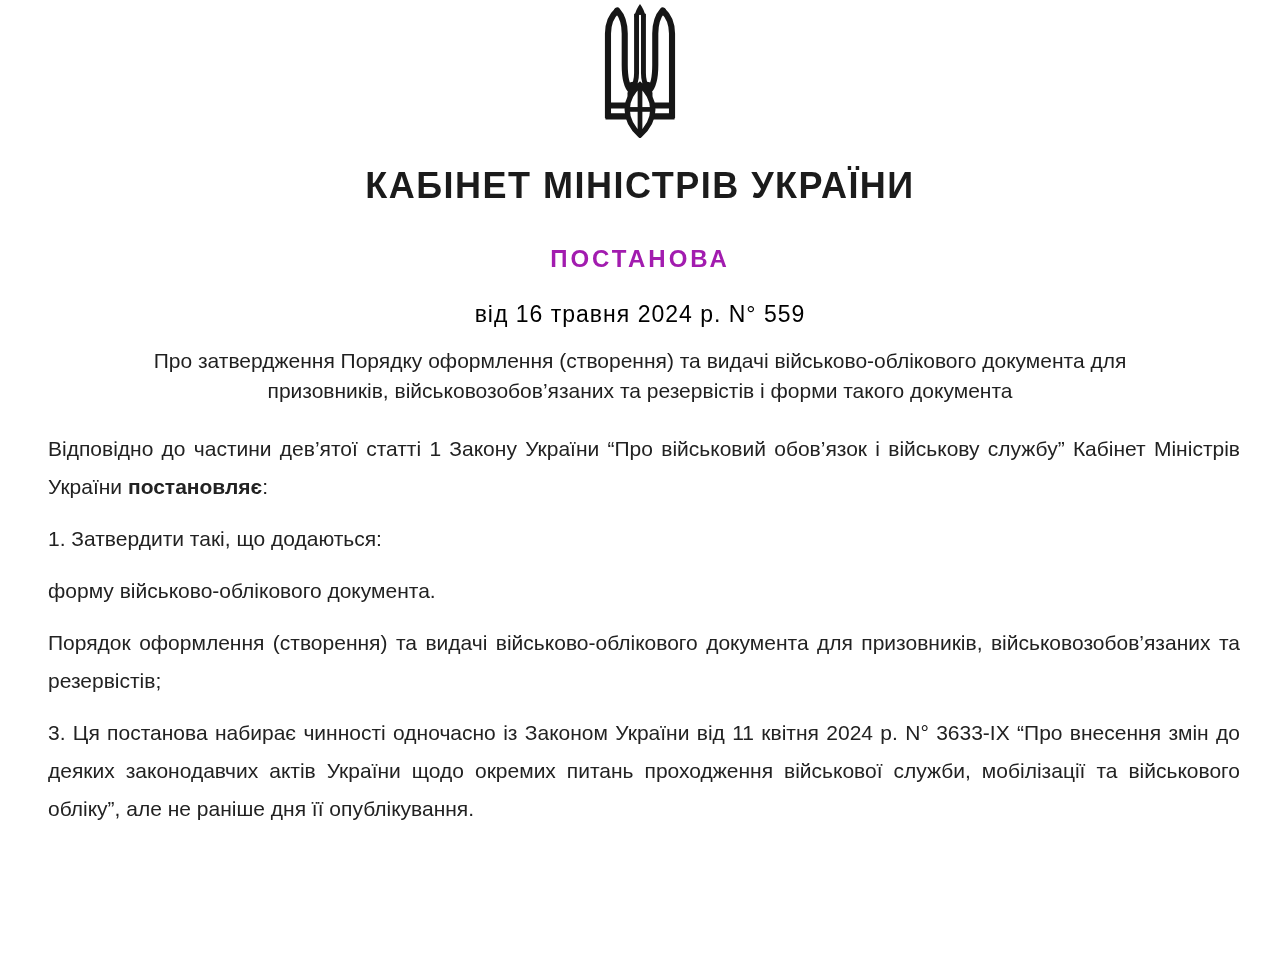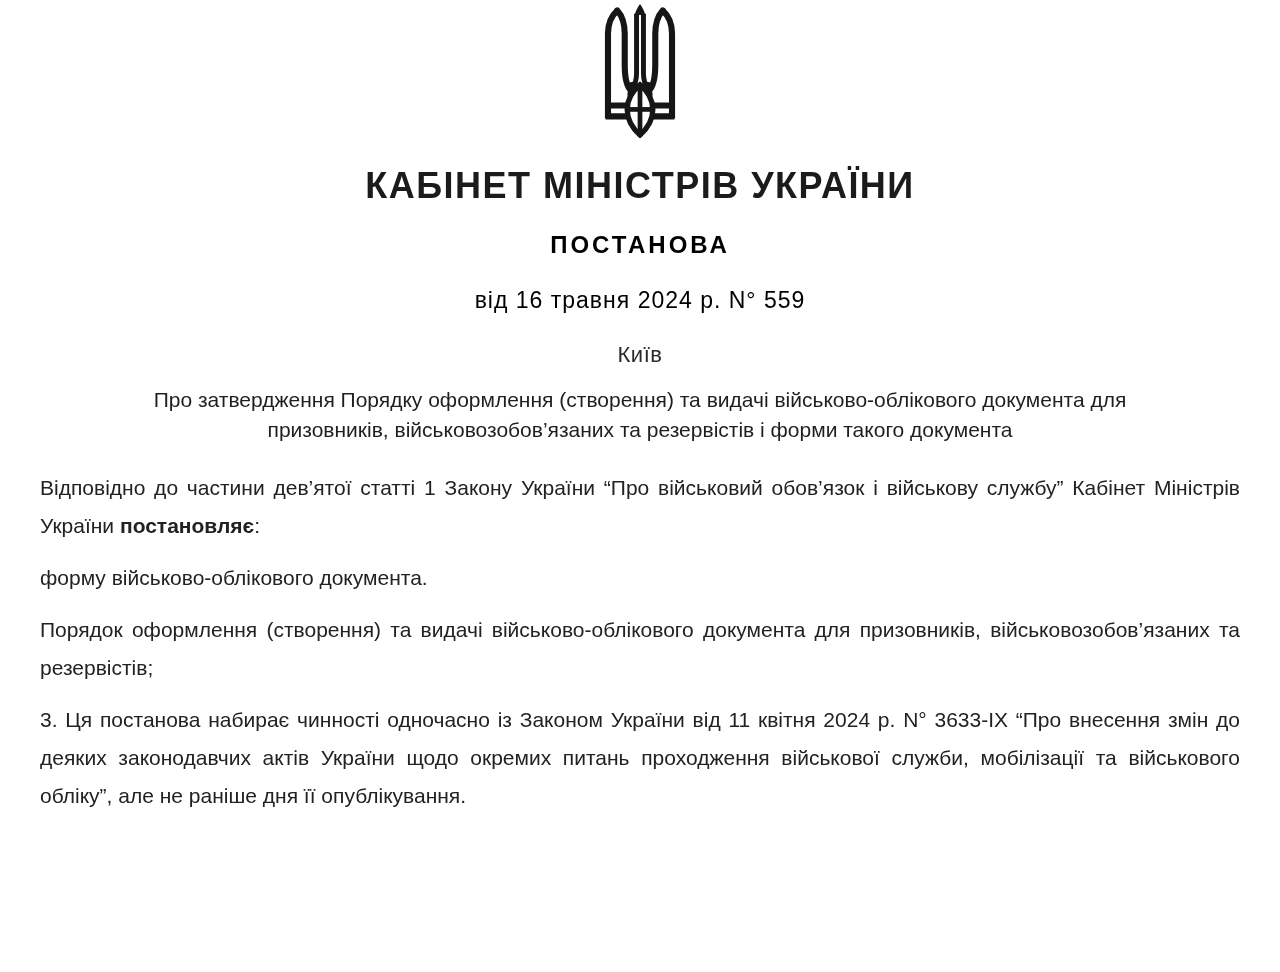--- a/index.html
+++ b/index.html
@@ -29,27 +29,27 @@
   .org-name {
     margin-top: 22px;
     text-align: center;
     font-size: 36px;
     line-height: 1.2;
     font-weight: 700;
     letter-spacing: 1.5px;
     color: #1b1b1b;
   }
   .doc-type {
-    margin-top: 24px;
+    margin-top: 38px;
     text-align: center;
     font-size: 24px;
     line-height: 1.2;
     font-weight: 700;
     letter-spacing: 3px;
-    color: #000000;
+    color: #a21caf;
   }
   .date-line {
     margin-top: 27px;
     text-align: center;
     font-size: 23px;
     line-height: 1.2;
     letter-spacing: 1px;
     color: #000000;
   }
   .city {
@@ -66,21 +66,21 @@
     text-align: center;
     font-size: 21px;
     line-height: 30px;
     font-weight: 400;
     color: #1f1f1f;
   }
   .body-text {
     margin-top: 24px;
   }
   .body-text p {
-    margin: 0 0 14px 0;
+    margin: 0 0 14px 8px;
     font-size: 21px;
     line-height: 38px;
     text-align: justify;
     text-align-last: left;
     color: #222222;
   }
   .body-text p b { font-weight: 700; }
 </style>
 </head>
 <body>
@@ -115,24 +115,24 @@
       </g>
     </svg>
   </div>
 
   <div class="org-name">КАБІНЕТ МІНІСТРІВ УКРАЇНИ</div>
 
   <div class="doc-type">ПОСТАНОВА</div>
 
   <div class="date-line">від 16 травня 2024 р. N° 559</div>
 
-  <div class="city">Київ</div>
 
   <div class="doc-title">Про затвердження Порядку оформлення (створення) та видачі військово-облікового документа для призовників, військовозобов’язаних та резервістів і форми такого документа</div>
 
   <div class="body-text">
     <p><span>Відповідно до частини дев’ятої статті 1 Закону України “Про військовий обов’язок і військову службу” Кабінет Міністрів України </span><b>постановляє</b><span>:</span></p>
+    <p>1. Затвердити такі, що додаються:</p>
     <p>форму військово-облікового документа.</p>
     <p>Порядок оформлення (створення) та видачі військово-облікового документа для призовників, військовозобов’язаних та резервістів;</p>
     <p>3. Ця постанова набирає чинності одночасно із Законом України від 11 квітня 2024 р. N° 3633-IX “Про внесення змін до деяких законодавчих актів України щодо окремих питань проходження військової служби, мобілізації та військового обліку”, але не раніше дня її опублікування.</p>
   </div>
 
 </div>
 
 </body></html>

